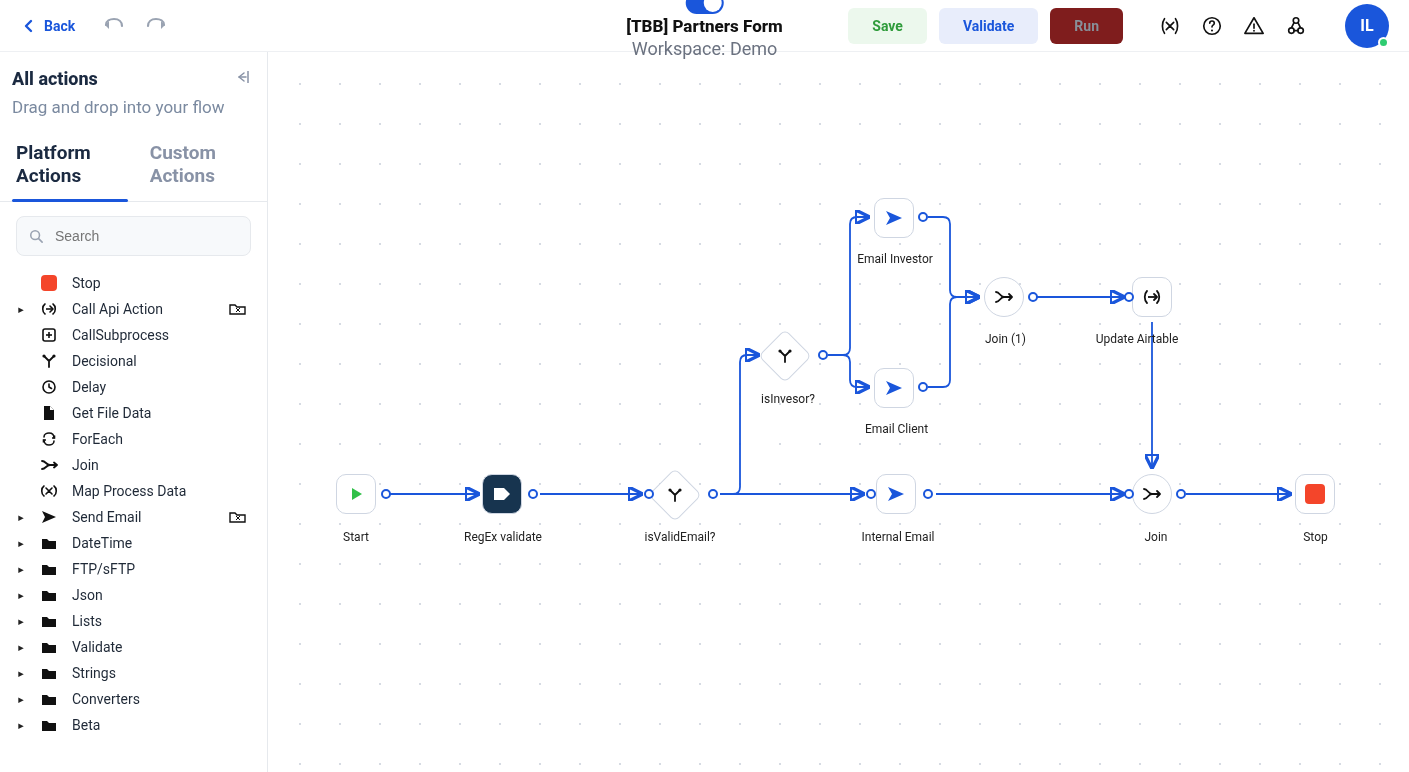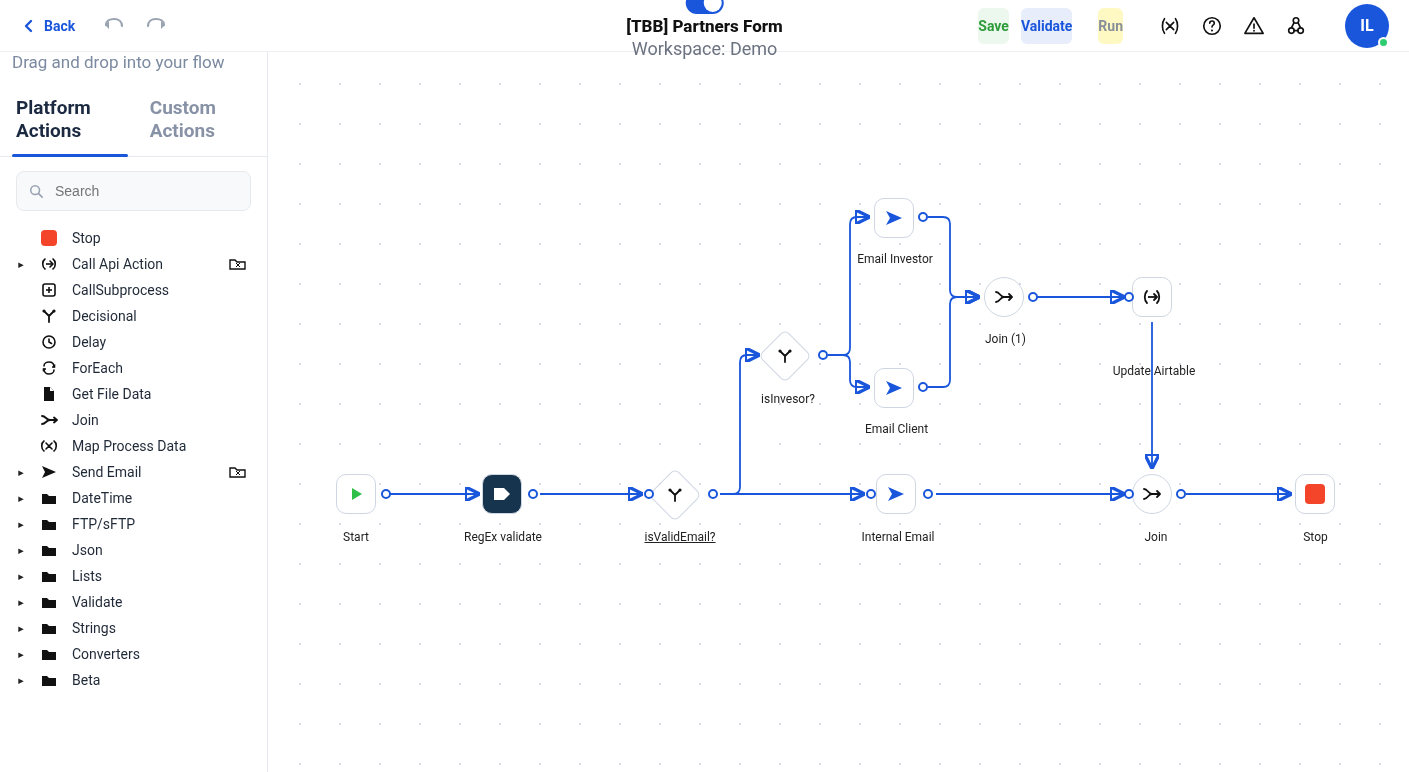--- a/index.html
+++ b/index.html
@@ -14,24 +14,24 @@
   .history-btns .hb { cursor:pointer; }
 
   .topbar-center { display:flex; align-items:center; gap:2px; position:absolute; left:50%; transform:translateX(-50%);flex-direction:column; }
   .toggle { width:38px; height:22px; background:#1a56db; border-radius:11px; position:relative; cursor:pointer; }
   .toggle .knob { position:absolute; right:2px; top:2px; width:18px; height:18px; background:#fff; border-radius:50%; }
   .title-block { text-align:center; }
   .page-title { font-weight:800; font-size:17px; }
   .page-subtitle { font-size:18px; color:#6b7280; margin-top:2px; }
 
   .topbar-right { display:flex; align-items:center; gap:12px; }
-  .btn { display:inline-flex; align-items:center; justify-content:center; height:36px; padding:0 0; border-radius:6px; font-weight:700; font-size:14px; cursor:pointer; }
+  .btn { display:inline-flex; align-items:center; justify-content:center; height:36px; padding:0 24px; border-radius:6px; font-weight:700; font-size:14px; cursor:pointer; }
   .btn-save { background:#ecf8ed; color:#2e9b3a; }
   .btn-validate { background:#e8edfb; color:#1a56db; }
-  .btn-run { background:#fef9c3; color:#888f99;margin-left:14px; }
+  .btn-run { background:#7f1d1d; color:#888f99; }
   .icon-btn { width:30px; height:30px; display:inline-flex; align-items:center; justify-content:center; color:#222; cursor:pointer; }
   .avatar { width:44px; height:44px; border-radius:50%; background:#1a56db; color:#fff; display:flex; align-items:center; justify-content:center; font-weight:700; position:relative; font-size:16px; }
   .avatar .presence { position:absolute; right:0px; bottom:0px; width:11px; height:11px; background:#2ecc71; border:2px solid #fff; border-radius:50%; }
 
   
   .body { flex:1; display:flex; overflow:hidden; }
   .sidebar { width:268px; border-right:1px solid #e6e9ed; display:flex; flex-direction:column; }
   .sb-header { padding:16px 16px 8px 12px; display:flex; align-items:center; justify-content:space-between; }
   .sb-title { font-weight:800; font-size:18px; color:#1b2a41; }
   .sb-collapse { color:#888f99; cursor:pointer; }
@@ -152,20 +152,30 @@
       <div style="width:10px"></div>
       <div class="avatar">
         <span>IL</span>
         <span class="presence"></span>
       </div>
     </div>
   </div>
 
   <div class="body">
     <div class="sidebar">
+      <div class="sb-header">
+        <div class="sb-title">All actions</div>
+        <div class="sb-collapse">
+          <svg width="16" height="16" viewBox="0 0 16 16" fill="none">
+              <line x1="13" y1="2" x2="13" y2="14" stroke="#8892a6" stroke-width="1.5"></line>
+              <path d="M9 4 L4 8 L9 12" stroke="#8892a6" stroke-width="1.5" fill="none" stroke-linecap="round" stroke-linejoin="round"></path>
+              <line x1="4" y1="8" x2="11" y2="8" stroke="#8892a6" stroke-width="1.5" stroke-linecap="round"></line>
+            </svg>
+        </div>
+      </div>
       <div class="sb-sub">Drag and drop into your flow</div>
       <div class="sb-tabs">
         <div class="sb-tab active"><span>Platform Actions</span></div>
         <div class="sb-tab"><span>Custom Actions</span></div>
       </div>
       <div class="sb-search-wrap">
         <div class="sb-search">
           <svg width="16" height="16" viewBox="0 0 16 16" fill="none">
               <circle cx="7" cy="7" r="5" stroke="#9aa3b2" stroke-width="1.8"></circle>
               <line x1="11" y1="11" x2="15" y2="15" stroke="#9aa3b2" stroke-width="1.8" stroke-linecap="round"></line>
@@ -236,40 +246,40 @@
                 <path d="M8 5 V8 L10.5 9.5" stroke="#111" stroke-width="1.6" stroke-linecap="round"></path>
               </svg>
             </span>
           <span class="col-label">Delay</span>
           <span class="col-trail"></span>
         </div>
 
         <div class="sb-item">
           <span class="col-caret"></span>
           <span class="col-icon">
+              <svg width="14" height="16" viewBox="0 0 14 16" fill="#111">
+                <path d="M2 1 h6 l4 4 v10 H2 Z"></path>
+                <path d="M8 1 v4 h4" fill="#fff"></path>
+              </svg>
+            </span>
+          <span class="col-label">Get File Data</span>
+          <span class="col-trail"></span>
+        </div>
+
+        <div class="sb-item">
+          <span class="col-caret"></span>
+          <span class="col-icon">
               <svg width="16" height="16" viewBox="0 0 16 16" fill="none">
                 <path d="M3 6 C3 3 6 2 8 2 C11 2 13 4 13 7" stroke="#111" stroke-width="1.6" fill="none" stroke-linecap="round"></path>
                 <path d="M13 10 C13 13 10 14 8 14 C5 14 3 12 3 9" stroke="#111" stroke-width="1.6" fill="none" stroke-linecap="round"></path>
                 <path d="M11 7 L13.5 7 L13.5 4.5" stroke="#111" stroke-width="1.6" fill="none"></path>
                 <path d="M5 9 L2.5 9 L2.5 11.5" stroke="#111" stroke-width="1.6" fill="none"></path>
               </svg>
             </span>
           <span class="col-label">ForEach</span>
-          <span class="col-trail"></span>
-        </div>
-
-        <div class="sb-item">
-          <span class="col-caret"></span>
-          <span class="col-icon">
-              <svg width="14" height="16" viewBox="0 0 14 16" fill="#111">
-                <path d="M2 1 h6 l4 4 v10 H2 Z"></path>
-                <path d="M8 1 v4 h4" fill="#fff"></path>
-              </svg>
-            </span>
-          <span class="col-label">Get File Data</span>
           <span class="col-trail"></span>
         </div>
 
         <div class="sb-item">
           <span class="col-caret"></span>
           <span class="col-icon">
               <svg width="18" height="14" viewBox="0 0 18 14" fill="none">
                 <path d="M2 3 C6 3 6 7 10 7 M2 11 C6 11 6 7 10 7 M10 7 H16" stroke="#111" stroke-width="1.8" stroke-linecap="round"></path>
                 <path d="M14 4.5 L17 7 L14 9.5" stroke="#111" stroke-width="1.8" fill="none" stroke-linecap="round" stroke-linejoin="round"></path>
               </svg>
@@ -451,21 +461,21 @@
           <div class="inner">
               <svg width="16" height="16" viewBox="0 0 16 16" fill="none">
                 <path d="M8 14 V8 M8 8 L3 3 M8 8 L13 3" stroke="#111" stroke-width="1.8" stroke-linecap="round"></path>
                 <circle cx="3" cy="3" r="1.6" fill="#111"></circle>
                 <circle cx="13" cy="3" r="1.6" fill="#111"></circle>
               </svg>
             </div>
         </div>
         <div class="port" style="left:376px; top:437px;"></div>
         <div class="port" style="left:440px; top:437px;"></div>
-        <div class="node-label" style="left:367px; top:478px; width:90px;text-decoration:underline;">isValidEmail?</div>
+        <div class="node-label" style="left:367px; top:478px; width:90px;">isValidEmail?</div>
 
         <div class="node diamond" style="left:498px; top:285px;">
           <div class="inner">
               <svg width="16" height="16" viewBox="0 0 16 16" fill="none">
                 <path d="M8 14 V8 M8 8 L3 3 M8 8 L13 3" stroke="#111" stroke-width="1.8" stroke-linecap="round"></path>
                 <circle cx="3" cy="3" r="1.6" fill="#111"></circle>
                 <circle cx="13" cy="3" r="1.6" fill="#111"></circle>
               </svg>
             </div>
         </div>
@@ -507,21 +517,21 @@
         <div class="node-label" style="left:710px; top:280px; width:55px;">Join (1)</div>
 
         <div class="node" style="left:864px; top:225px;">
           <svg width="20" height="16" viewBox="0 0 20 16" fill="none">
               <path d="M5 2 C2 5 2 11 5 14 M15 2 C18 5 18 11 15 14" stroke="#111" stroke-width="1.8" stroke-linecap="round"></path>
               <line x1="6" y1="8" x2="14" y2="8" stroke="#111" stroke-width="1.8"></line>
               <path d="M12 5 L15 8 L12 11" stroke="#111" stroke-width="1.8" fill="none" stroke-linecap="round" stroke-linejoin="round"></path>
             </svg>
         </div>
         <div class="port" style="left:856px; top:240px;"></div>
-        <div class="node-label" style="left:836px; top:280px; width:100px;margin-top:32px;">Update Airtable</div>
+        <div class="node-label" style="left:819px; top:280px; width:100px;">Update Airtable</div>
 
         <div class="node circle" style="left:864px; top:422px;">
           <svg width="20" height="16" viewBox="0 0 20 16" fill="none">
               <path d="M2 3 C6 3 6 8 10 8 M2 13 C6 13 6 8 10 8 M10 8 H17" stroke="#111" stroke-width="1.8" stroke-linecap="round"></path>
               <path d="M15 5 L18 8 L15 11" stroke="#111" stroke-width="1.8" fill="none" stroke-linecap="round" stroke-linejoin="round"></path>
             </svg>
         </div>
         <div class="port" style="left:856px; top:437px;"></div>
         <div class="port" style="left:908px; top:437px;"></div>
         <div class="node-label" style="left:868px; top:478px; width:40px;">Join</div>

